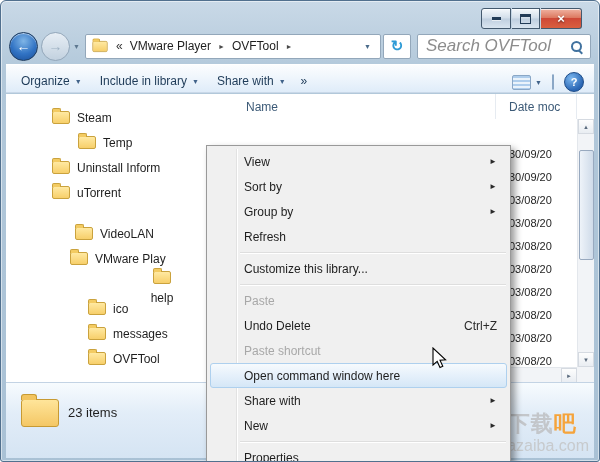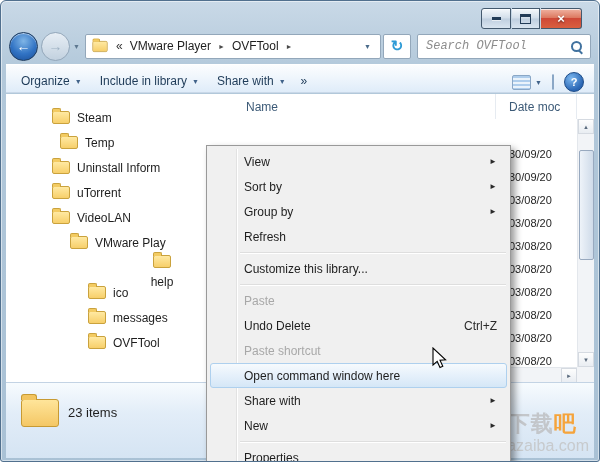--- a/index.html
+++ b/index.html
@@ -28,21 +28,21 @@
   .crumb-overflow{margin:0 3px 0 7px;color:#333;}
   .crumb-item{padding:0 4px;white-space:nowrap;}
   .crumb-sep{font-size:7px;color:#4a4a4a;padding:0 3px;}
   .crumb-spacer{flex:1;}
   .crumb-down{font-size:7px;color:#4a6b8a;padding:0 4px;}
   .folder-ico{position:relative;width:16px;height:11px;background:linear-gradient(180deg,#ffe9a2,#f7cf6a);border:1px solid #caa23d;border-radius:2px;flex:0 0 auto;}
   .folder-ico::before{content:'';position:absolute;top:-4px;left:-1px;width:7px;height:3px;background:#f3cb62;border:1px solid #caa23d;border-bottom:none;border-radius:2px 2px 0 0;}
   .crumb-folder{transform:scale(.85);}
   .refresh{width:26px;height:23px;margin-left:2px;background:#fff;border:1px solid #93a7ba;border-radius:2px;display:flex;align-items:center;justify-content:center;color:#2e9bd6;font-size:15px;font-weight:bold;}
   .searchbox{width:172px;height:23px;margin-left:6px;background:#fff;border:1px solid #93a7ba;border-radius:2px;display:flex;align-items:center;}
-  .search-input{border:none;outline:none;background:transparent;flex:1;min-width:0;height:100%;padding:0 8px;font-family:Liberation Mono, monospace;font-size:12px;font-style:italic;color:#333;}
+  .search-input{border:none;outline:none;background:transparent;flex:1;min-width:0;height:100%;padding:0 8px;font-family:Liberation Sans, sans-serif;font-size:17px;font-style:italic;color:#333;}
   .search-input::placeholder{color:#8c8c8c;font-style:italic;}
   .mag{width:13px;height:13px;margin-right:7px;position:relative;flex:0 0 auto;}
   .mag::before{content:'';position:absolute;left:1px;top:1px;width:7px;height:7px;border:2px solid #41729f;border-radius:50%;}
   .mag::after{content:'';position:absolute;right:0;bottom:0;width:5px;height:2px;background:#41729f;transform:rotate(45deg);}
 
   
   .toolbar{position:absolute;top:63px;left:5px;right:5px;height:29px;background:linear-gradient(180deg,#fcfdfe,#eef5fc 50%,#dfecf9);
     border-top:1px solid #fff;border-bottom:1px solid #c9d8e8;display:flex;align-items:flex-end;padding:0 6px;color:#1e3b58;z-index:2;box-sizing:border-box;}
   .tb-item{display:flex;align-items:center;gap:5px;padding:4px 9px;white-space:nowrap;}
   .tb-caret{font-size:7px;color:#41638a;}
@@ -176,33 +176,33 @@
           </div>
       </div>
     </div>
 
     <div class="content">
       <div class="sidebar">
           <div class="tree-item" style="padding-left: 46px;">
             <span class="folder-ico"></span>
             <span class="tree-label">Steam</span>
           </div>
-          <div class="tree-item" style="padding-left: 54px;">
+          <div class="tree-item" style="padding-left: 72px;">
             <span class="folder-ico"></span>
             <span class="tree-label">Temp</span>
           </div>
           <div class="tree-item" style="padding-left: 46px;">
             <span class="folder-ico"></span>
             <span class="tree-label">Uninstall Inform</span>
           </div>
           <div class="tree-item" style="padding-left: 46px;">
             <span class="folder-ico"></span>
             <span class="tree-label">uTorrent</span>
           </div>
-          <div class="tree-item" style="padding-left: 46px;">
+          <div class="tree-item" style="padding-left: 69px; margin-top: 16px;">
             <span class="folder-ico"></span>
             <span class="tree-label">VideoLAN</span>
           </div>
           <div class="tree-item" style="padding-left: 64px;">
             <span class="folder-ico"></span>
             <span class="tree-label">VMware Play</span>
           </div>
           <div class="tree-item" style="padding-left: 82px; flex-direction: column;">
             <span class="folder-ico"></span>
             <span class="tree-label">help</span>

